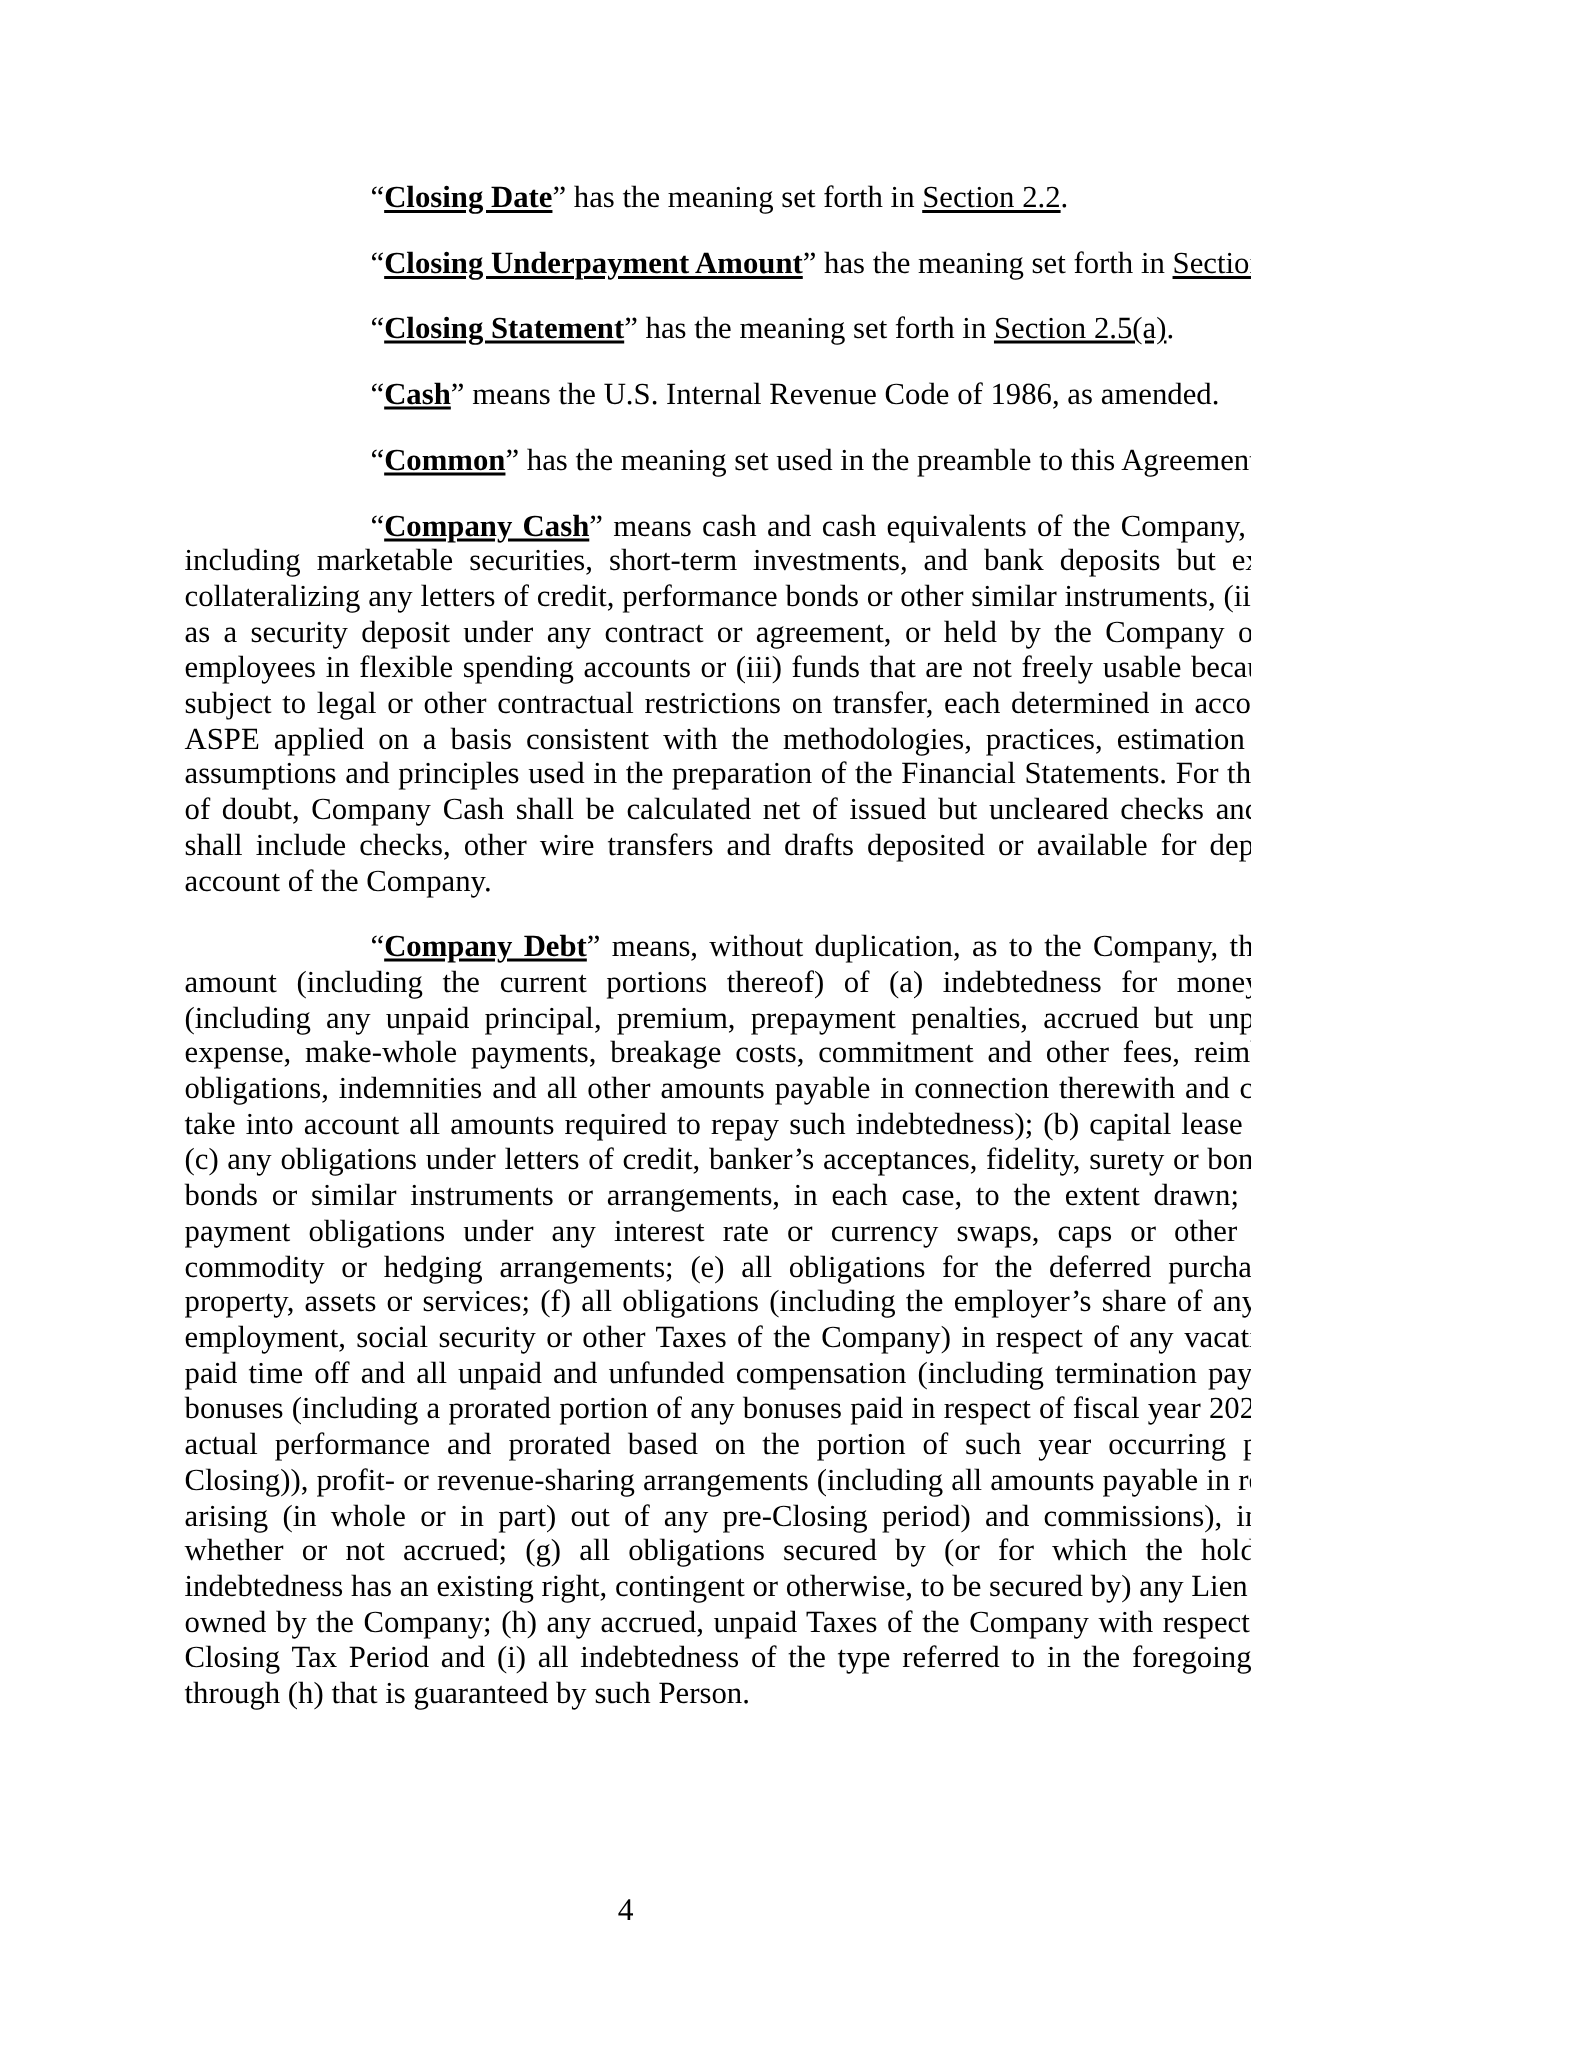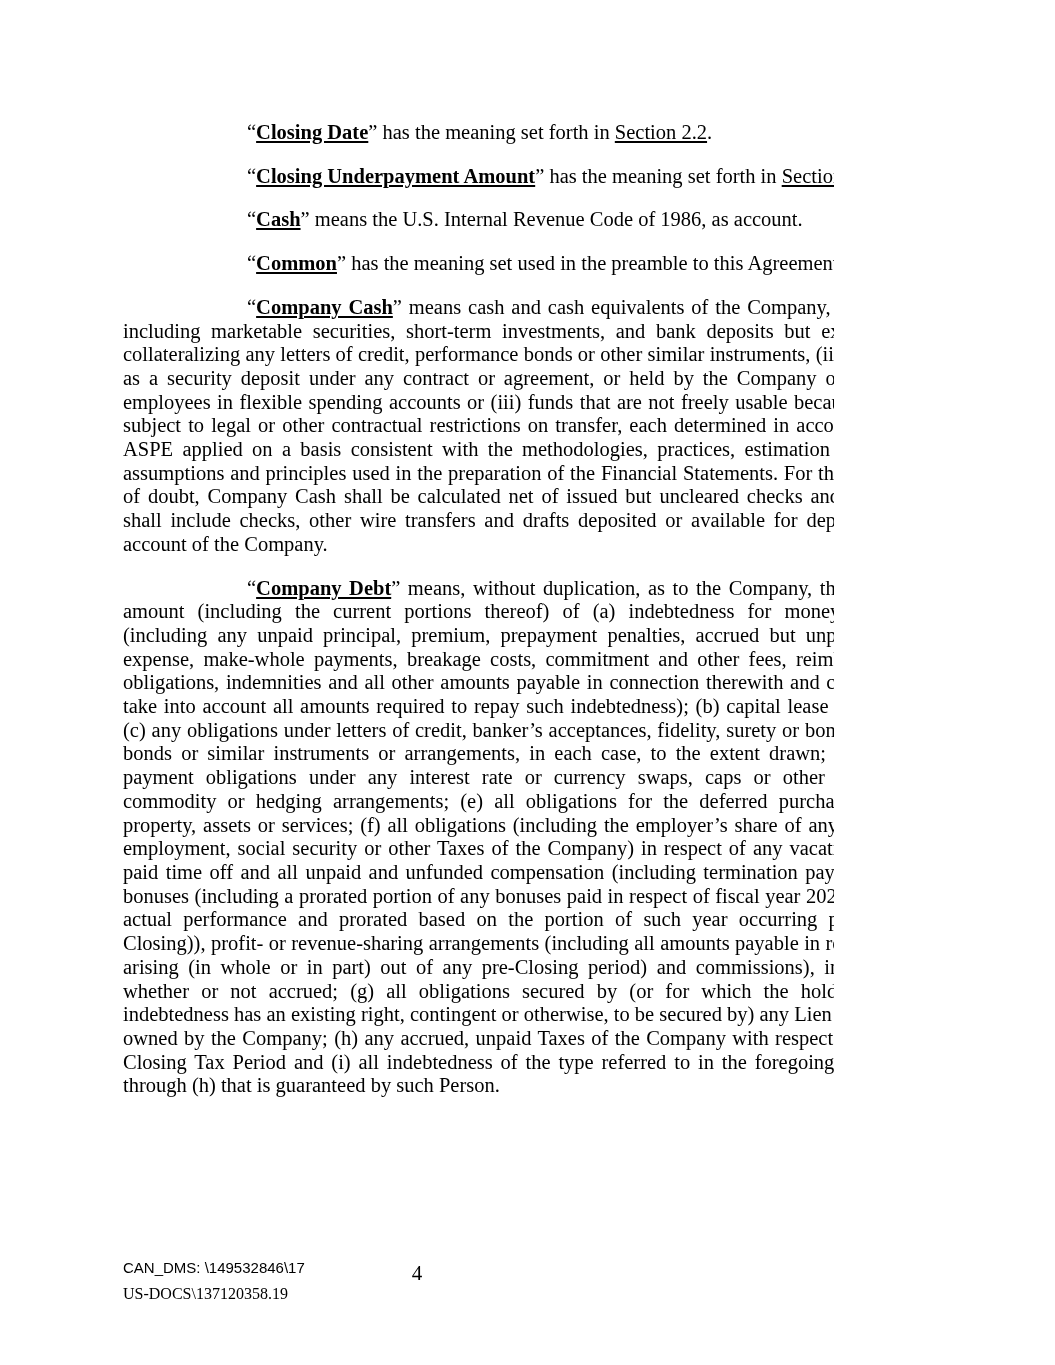--- a/index.html
+++ b/index.html
@@ -62,25 +62,22 @@
     line-height: 24px;
   }
 </style>
 </head>
 <body>
 
 <div class="page">
   <div class="doc-body">
       <p class="para"><span class="seg-plain">“</span><span class="seg-term">Closing Date</span><span class="seg-plain">” has the meaning set forth in </span><span class="seg-ref">Section 2.2</span><span class="seg-plain">.</span></p>
       <p class="para"><span class="seg-plain">“</span><span class="seg-term">Closing Underpayment Amount</span><span class="seg-plain">” has the meaning set forth in </span><span class="seg-ref">Section 2.5(e).</span></p>
-      <p class="para"><span class="seg-plain">“</span><span class="seg-term">Cash</span><span class="seg-plain">” means the U.S. Internal Revenue Code of 1986, as account.</span></p>
+      <p class="para"><span class="seg-plain">“</span><span class="seg-term">Closing Statement</span><span class="seg-plain">” has the meaning set forth in </span><span class="seg-ref">Section 2.5(a)</span><span class="seg-plain">.</span></p>
+      <p class="para"><span class="seg-plain">“</span><span class="seg-term">Cash</span><span class="seg-plain">” means the U.S. Internal Revenue Code of 1986, as amended.</span></p>
       <p class="para"><span class="seg-plain">“</span><span class="seg-term">Common</span><span class="seg-plain">” has the meaning set used in the preamble to this Agreement.</span></p>
       <p class="para"><span class="seg-plain">“</span><span class="seg-term">Company Cash</span><span class="seg-plain">” means cash and cash equivalents of the Company, specifically including marketable securities, short-term investments, and bank deposits but excluding (i) collateralizing any letters of credit, performance bonds or other similar instruments, (ii) funds held as a security deposit under any contract or agreement, or held by the Company on behalf of employees in flexible spending accounts or (iii) funds that are not freely usable because they are subject to legal or other contractual restrictions on transfer, each determined in accordance with ASPE applied on a basis consistent with the methodologies, practices, estimation techniques, assumptions and principles used in the preparation of the Financial Statements. For the avoidance of doubt, Company Cash shall be calculated net of issued but uncleared checks and drafts and shall include checks, other wire transfers and drafts deposited or available for deposit for the account of the Company.</span></p>
       <p class="para"><span class="seg-plain">“</span><span class="seg-term">Company Debt</span><span class="seg-plain">” means, without duplication, as to the Company, the aggregate amount (including the current portions thereof) of (a) indebtedness for money borrowed (including any unpaid principal, premium, prepayment penalties, accrued but unpaid interest expense, make-whole payments, breakage costs, commitment and other fees, reimbursements, obligations, indemnities and all other amounts payable in connection therewith and calculated to take into account all amounts required to repay such indebtedness); (b) capital lease obligations; (c) any obligations under letters of credit, banker’s acceptances, fidelity, surety or bonds, customs bonds or similar instruments or arrangements, in each case, to the extent drawn; (d) any net payment obligations under any interest rate or currency swaps, caps or other derivatives, commodity or hedging arrangements; (e) all obligations for the deferred purchase price of property, assets or services; (f) all obligations (including the employer’s share of any of payroll, employment, social security or other Taxes of the Company) in respect of any vacation or other paid time off and all unpaid and unfunded compensation (including termination pay, severance, bonuses (including a prorated portion of any bonuses paid in respect of fiscal year 2022 (based on actual performance and prorated based on the portion of such year occurring prior to the Closing)), profit- or revenue-sharing arrangements (including all amounts payable in relation to or arising (in whole or in part) out of any pre-Closing period) and commissions), in each case whether or not accrued; (g) all obligations secured by (or for which the holder of such indebtedness has an existing right, contingent or otherwise, to be secured by) any Lien on property owned by the Company; (h) any accrued, unpaid Taxes of the Company with respect to any Pre-Closing Tax Period and (i) all indebtedness of the type referred to in the foregoing clauses (a) through (h) that is guaranteed by such Person.</span></p>
     </div>
 
-  <div class="footer-doc-ids">
-    <div class="doc-id-1">CAN_DMS: \149532846\17</div>
-    <div class="doc-id-2">US-DOCS\137120358.19</div>
-  </div>
 
   <div class="page-number">4</div>
 </div>
 
 </body></html>

